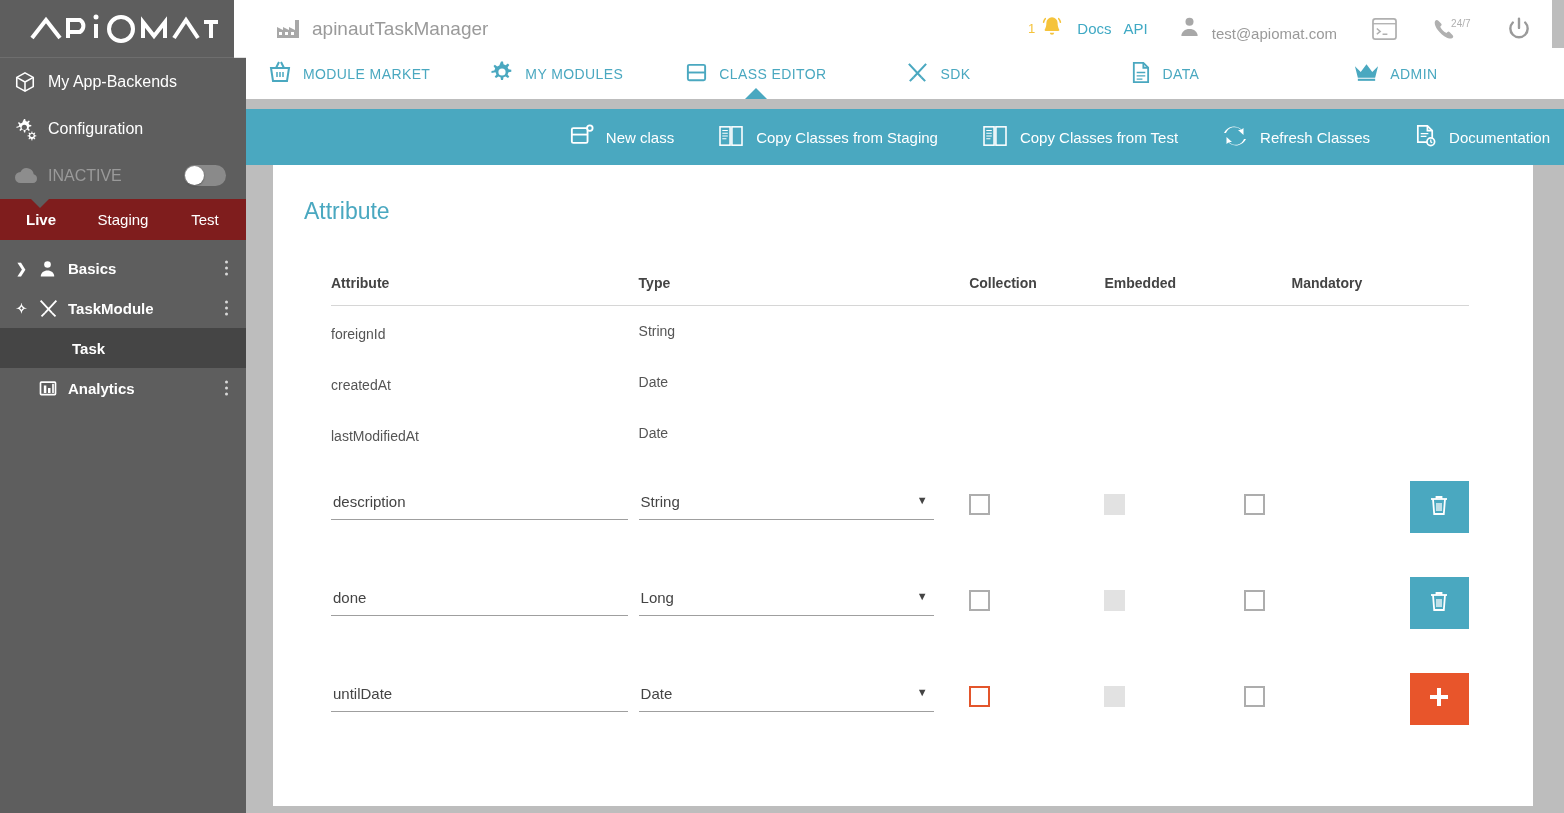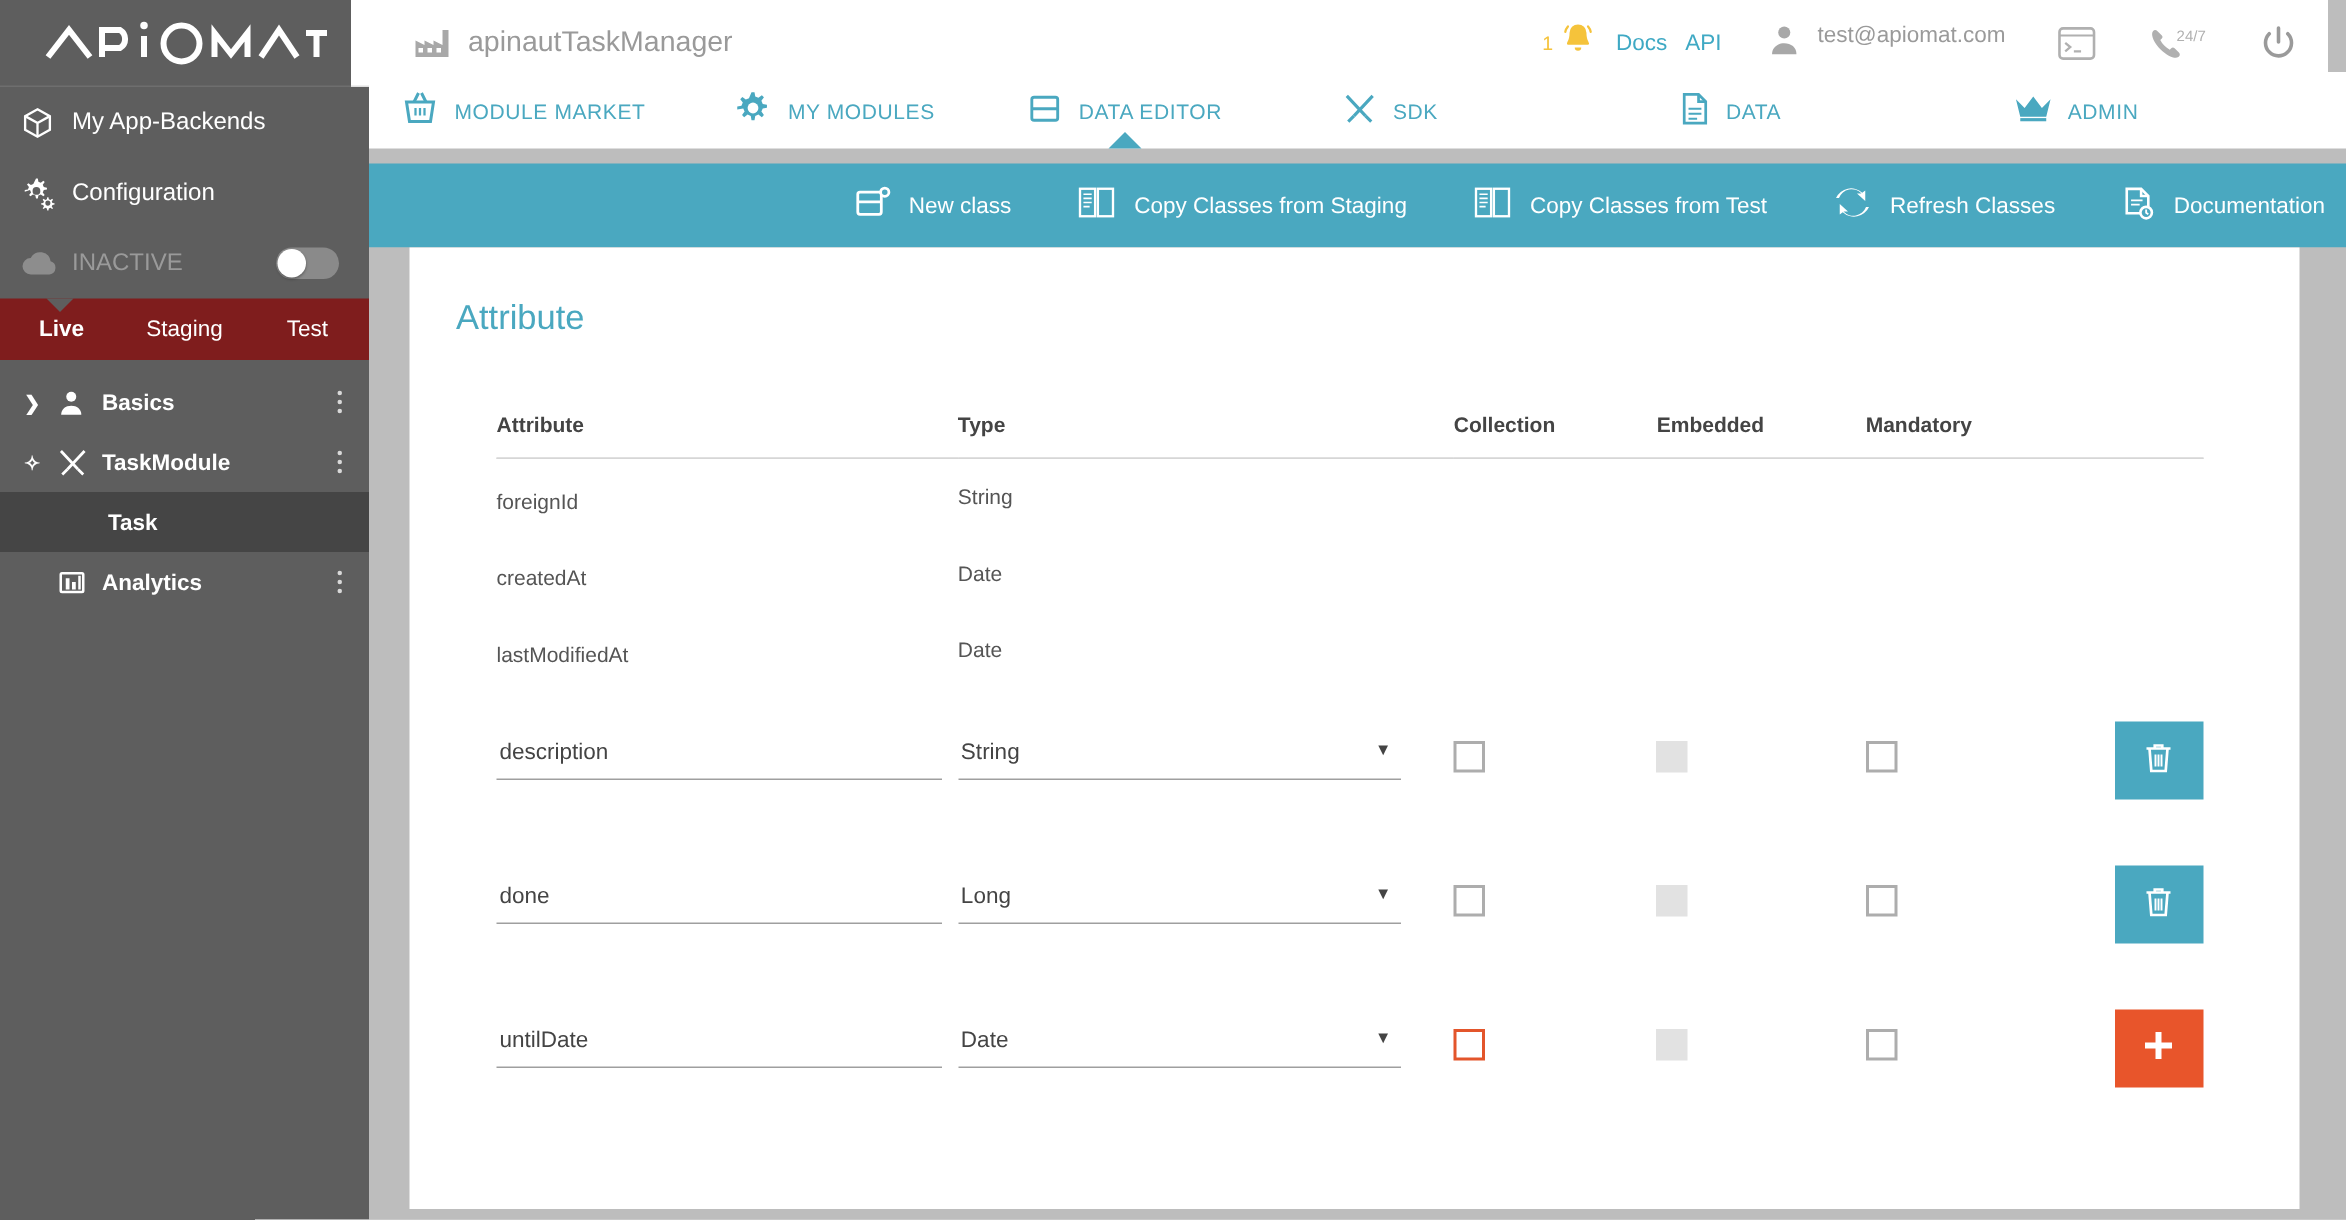--- a/index.html
+++ b/index.html
@@ -77,21 +77,21 @@
     display: flex; align-items: center;
   }
   .topbar .factory { margin-left: 42px; display: flex; align-items: center; }
   .topbar .app-title {
     margin-left: 12px; font-size: 19px; color: #9a9a9a;
   }
   .topbar .right { margin-left: auto; display: flex; align-items: center; padding-right: 20px; }
   .bell-wrap { display: flex; align-items: center; }
   .bell-count { color: #f5c33b; font-size: 13px; margin-right: 4px; }
   .top-link { color: #3fa9c4; font-size: 15px; margin-left: 12px; text-decoration: none; }
-  .user-chunk { display: flex; align-items: flex-start; margin-left: 30px; }
+  .user-chunk { display: flex; align-items: flex-end; margin-left: 30px; }
   .user-email { color: #9a9a9a; font-size: 15px; margin-left: 11px; }
   .top-icon { margin-left: 34px; display: flex; align-items: center; }
 
   
   .navtabs {
     position: absolute; left: 246px; top: 48px; width: 1318px; height: 51px;
     background: #ffffff; display: flex; align-items: center;
   }
   .navtab {
     display: flex; align-items: center; height: 51px;
@@ -136,21 +136,21 @@
     border-collapse: collapse;
   }
   table.attrs th {
     text-align: left; font-size: 14px; color: #444444; font-weight: bold;
     padding-bottom: 14px; border-bottom: 1px solid #d6d6d6;
   }
   table.attrs th.c-attr { width: 308px; }
   table.attrs th.c-type { width: 332px; }
   table.attrs th.c-col  { width: 138px; }
   table.attrs th.c-emb  { width: 142px; }
-  table.attrs th.c-man  { width: 170px; }
+  table.attrs th.c-man  { width: 170px; text-align: center; }
   table.attrs th.c-act  { width: 48px; }
   table.attrs td { vertical-align: middle; }
   tr.ro td { height: 51px; font-size: 14px; color: #555555; }
   tr.ro td.attr-cell { padding-top: 6px; }
 
   tr.ed td { height: 96px; }
   .line-input {
     width: 297px; border: none; border-bottom: 1px solid #9f9f9f;
     font-size: 15px; color: #444444; padding: 0 0 9px 2px;
     font-family: "Liberation Sans", sans-serif; background: transparent;
@@ -385,21 +385,21 @@
       <span class="ntxt">MY MODULES</span>
     </div>
 
     <div class="navtab" style="margin-left:62px;">
       <span>
         <svg width="23" height="23" viewBox="0 0 24 24" fill="none" stroke="#4aa8c0" stroke-width="2">
           <rect x="3" y="4" width="18" height="16" rx="1.6"></rect>
             <path d="M3 12 H21"></path>
         </svg>
       </span>
-      <span class="ntxt">DATA EDITOR</span>
+      <span class="ntxt">CLASS EDITOR</span>
       <span class="tri"></span>
     </div>
 
     <div class="navtab" style="margin-left:80px;">
       <span>
         <svg width="23" height="23" viewBox="0 0 24 24" fill="none" stroke="#4aa8c0" stroke-width="2.2">
           <path d="M3 3 L16 17 M21 3 L8 17"></path>
             <path d="M16 17 l4 4 M8 17 l-4 4"></path>
         </svg>
       </span>

